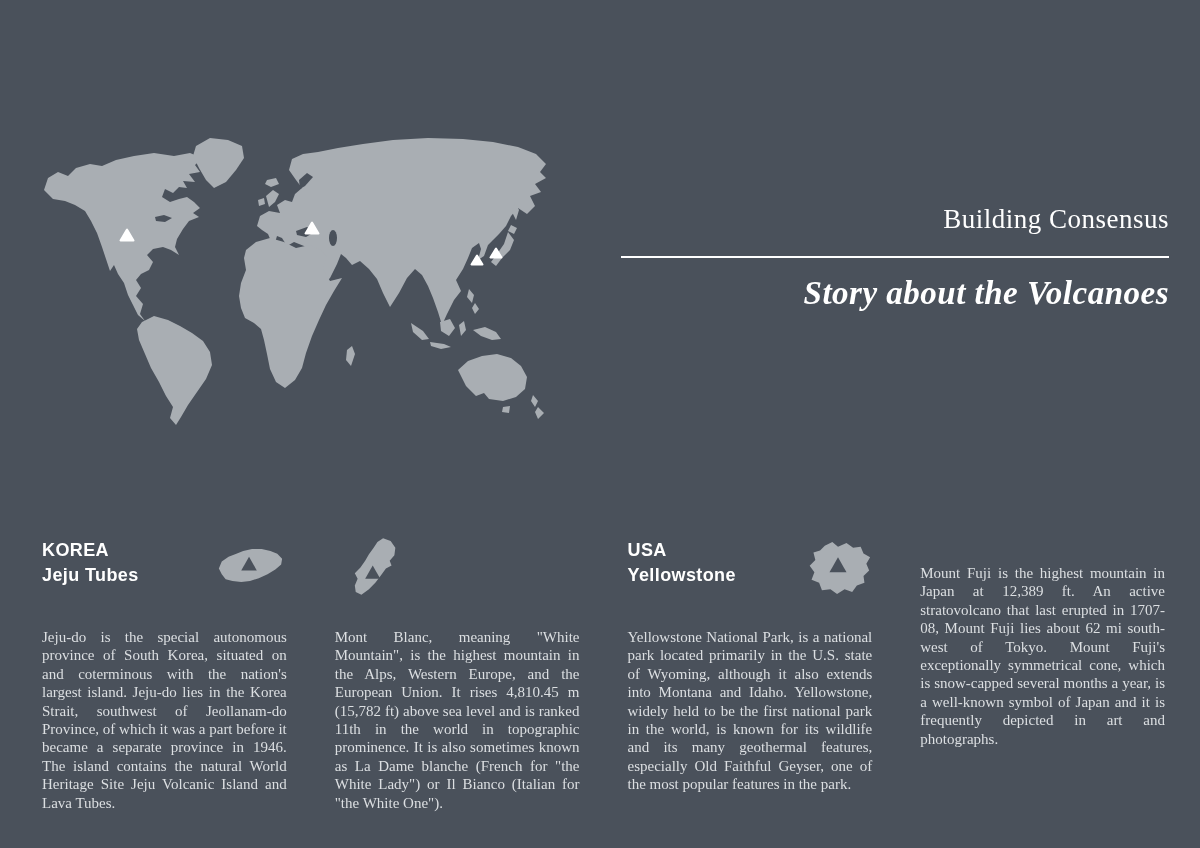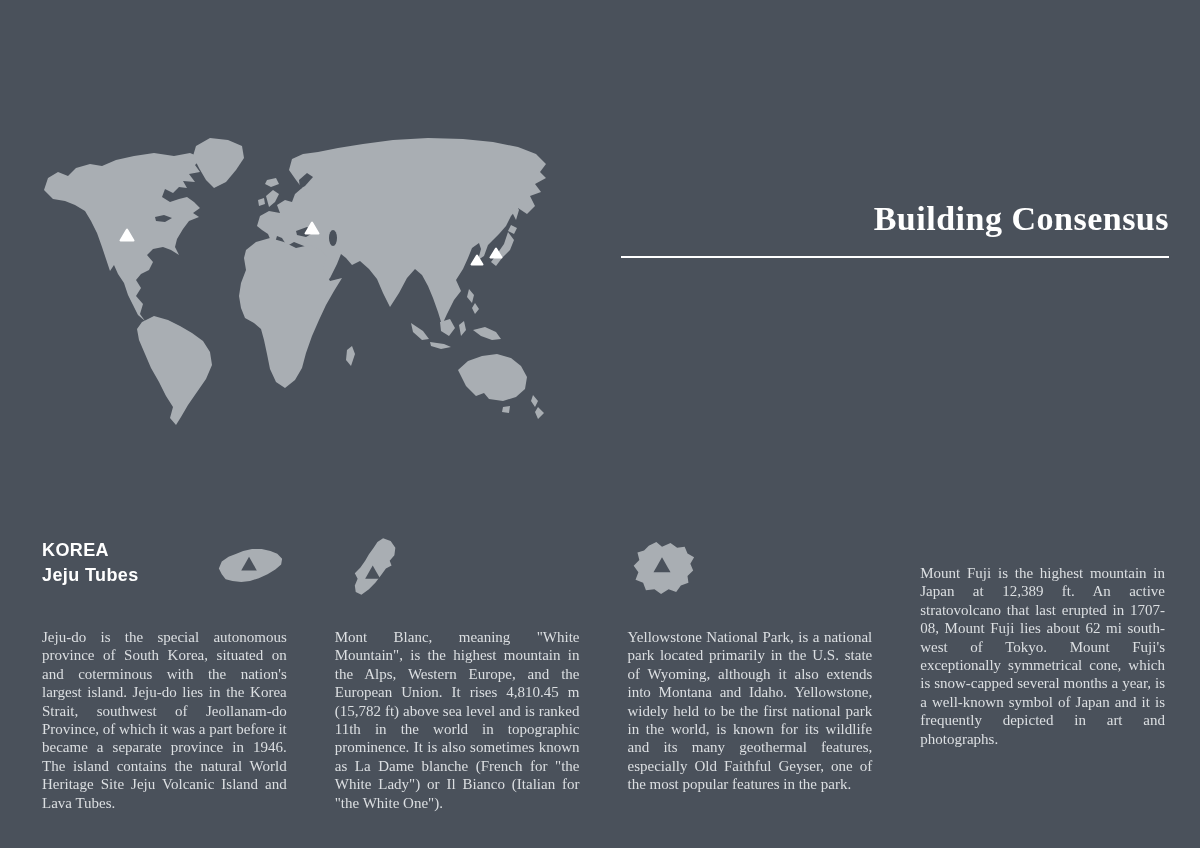--- a/index.html
+++ b/index.html
@@ -27,22 +27,22 @@
   
   .title-block {
     position: absolute;
     top: 200px;
     right: 31px;
     text-align: right;
     color: #FFFFFF;
   }
   .main-title {
     font-family: "Liberation Serif", serif;
-    font-weight: bold;
-    font-size: 34px;
+    font-weight: normal;
+    font-size: 27px;
     line-height: 38px;
     letter-spacing: 0.5px;
     white-space: nowrap;
   }
   .divider {
     width: 548px;
     height: 2px;
     background: #FFFFFF;
     margin: 18px 0 17px auto;
   }
@@ -133,20 +133,21 @@
       <polygon class="marker" points="82.5,112.5 95.5,112.5 89,101.5"></polygon>
       <polygon class="marker" points="267.5,105.5 280.5,105.5 274,94.5"></polygon>
       <polygon class="marker" points="433.5,136.5 444.5,136.5 439,127.5"></polygon>
       <polygon class="marker" points="452.5,129.5 463.5,129.5 458,120.5"></polygon>
     </g>
   </svg>
 
   <div class="title-block">
     <div class="main-title">Building Consensus</div>
     <div class="divider"></div>
+    <div class="sub-title">Story about the Volcanoes</div>
   </div>
 
   <div class="columns">
 
     <div class="col">
       <div class="col-head">
         <div class="col-titles">
           <div class="country">KOREA</div>
           <div class="place">Jeju Tubes</div>
         </div>
@@ -163,20 +164,24 @@
         <svg class="icon" width="66" height="62" viewBox="0 0 70 65" aria-hidden="true" style="margin-top:-2px;">
           <path class="icon-land" d="M 51 2 L 59 5 L 64 12 L 63 20 L 58 26 L 60 31 L 54 34 L 49 41 L 43 49 L 36 56 L 28 62 L 22 59 L 21 52 L 24 45 L 21 39 L 27 33 L 32 26 L 36 19 L 41 12 L 45 6 Z"></path>
           <path class="icon-hole" d="M 40 31 L 48 45 L 32 45 Z"></path>
         </svg>
       </div>
       <p class="body">Mont Blanc, meaning "White Mountain", is the highest mountain in the Alps, Western Europe, and the European Union. It rises 4,810.45 m (15,782 ft) above sea level and is ranked 11th in the world in topographic prominence. It is also sometimes known as La Dame blanche (French for "the White Lady") or Il Bianco (Italian for "the White One").</p>
     </div>
 
     <div class="col">
       <div class="col-head">
+        <div class="col-titles">
+          <div class="country">USA</div>
+          <div class="place">Yellowstone</div>
+        </div>
         <svg class="icon" width="68" height="57" viewBox="0 0 72 60" aria-hidden="true" style="margin-top:2px;">
           <path class="icon-land" d="M 22 6 L 30 2 L 36 7 L 45 3 L 52 8 L 60 7 L 63 14 L 70 18 L 66 25 L 69 32 L 63 38 L 64 45 L 56 48 L 51 55 L 43 52 L 35 57 L 28 52 L 19 53 L 16 45 L 8 42 L 11 34 L 6 27 L 12 21 L 10 13 L 17 11 Z"></path>
           <path class="icon-hole" d="M 36 18 L 45 34 L 27 34 Z"></path>
         </svg>
       </div>
       <p class="body">Yellowstone National Park, is a national park located primarily in the U.S. state of Wyoming, although it also extends into Montana and Idaho. Yellowstone, widely held to be the first national park in the world, is known for its wildlife and its many geothermal features, especially Old Faithful Geyser, one of the most popular features in the park.</p>
     </div>
 
     <div class="col">
       <p class="body">Mount Fuji is the highest mountain in Japan at 12,389 ft. An active stratovolcano that last erupted in 1707-08, Mount Fuji lies about 62 mi south-west of Tokyo. Mount Fuji's exceptionally symmetrical cone, which is snow-capped several months a year, is a well-known symbol of Japan and it is frequently depicted in art and photographs.</p>

